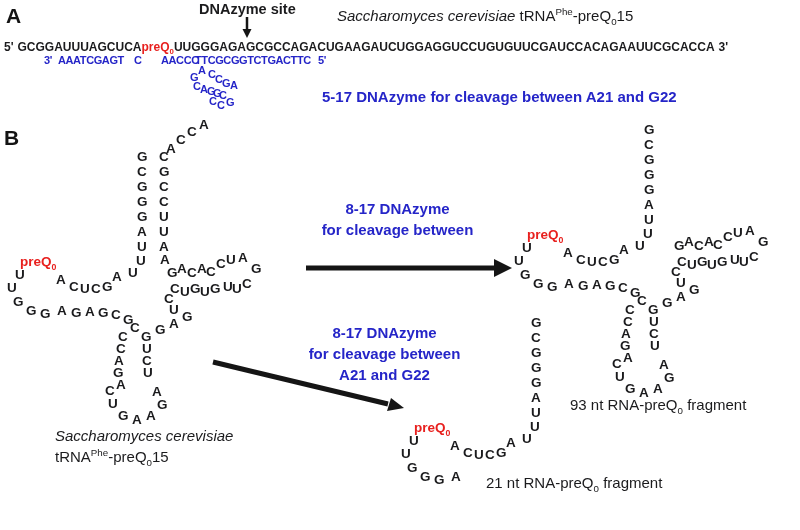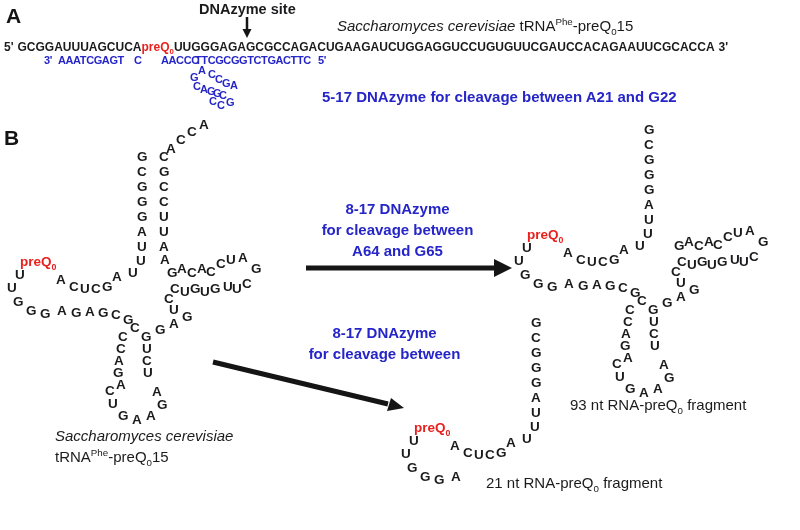--- a/index.html
+++ b/index.html
@@ -28,21 +28,21 @@
   .struct-label{position:absolute;font-size:15px;color:#1b1b1d;white-space:nowrap;}
   svg.overlay{position:absolute;left:0;top:0;pointer-events:none;}
 </style>
 </head>
 <body>
 
 <div class="panel-label" style="left:6px;top:4px">A</div>
 
 <div class="cleavage-label" style="left:199px;top:1px">DNAzyme site</div>
 
-<div class="title" style="left:337px;top:16px">
+<div class="title" style="left:337px;top:6px">
   <span class="italic">Saccharomyces cerevisiae</span><span> tRNA</span><sup>Phe</sup><span>-preQ</span><sub>0</sub><span>15</span>
 </div>
 
 <div class="seq">
   <span class="end5">5'</span><span>GCGGAUUUAGCUCA</span><span class="red"><span>preQ</span><sub>0</sub></span><span>UUGGGAGAGCGCCAGACUGAAGAUCUGGAGGUCCUGUGUUCGAUCCACAGAAUUCGCACCA</span><span class="end3">3'</span>
 </div>
 
 <div id="dna-layer">
     <span class="dna" style="left: 44px; top: 54px;">3'</span>
     <span class="dna" style="left: 58px; top: 54px;">AAATCGAGT</span>
@@ -68,26 +68,26 @@
     <span class="loopltr" style="left: 226px; top: 97px;">G</span>
   </div>
 
 <div class="cap-blue" style="left:322px;top:88px">5-17 DNAzyme for cleavage between A21 and G22</div>
 
 <div class="panel-label" style="left:4px;top:126px">B</div>
 
 <div class="cap-block" style="left:295px;top:198px">
   <div>8-17 DNAzyme</div>
   <div>for cleavage between</div>
-  <div>A64 and G65</div>
 </div>
 
 <div class="cap-block" style="left:282px;top:322px">
   <div>8-17 DNAzyme</div>
   <div>for cleavage between</div>
+  <div>A21 and G22</div>
 </div>
 
 <div class="struct-label italic" style="left:55px;top:427px">Saccharomyces cerevisiae</div>
 <div class="struct-label" style="left:55px;top:447px">
   <span>tRNA</span><sup>Phe</sup><span>-preQ</span><sub>0</sub><span>15</span>
 </div>
 
 <div id="letter-layer">
     <span class="nt" style="left: 137px; top: 150px;">G</span>
     <span class="nt" style="left: 137px; top: 165px;">C</span>

